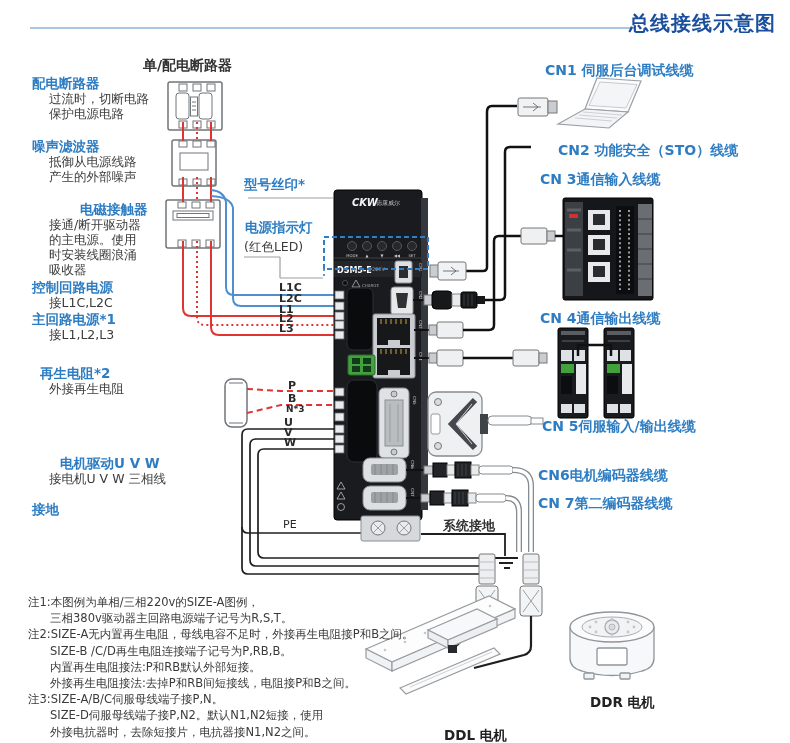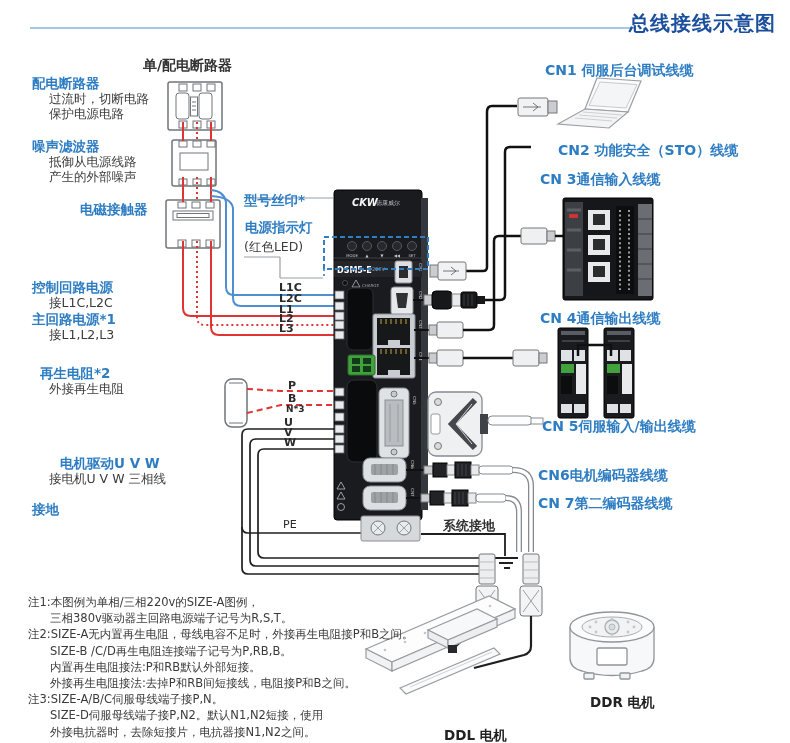--- a/index.html
+++ b/index.html
@@ -404,31 +404,35 @@
   <div class="lbl title" style="right:14px;top:10px;">总线接线示意图</div>
   <div class="lbl big" style="left:143px;top:57px;">单/配电断路器</div>
 
   <div class="lbl h-blue" style="left:32px;top:75px;">配电断路器</div>
   <div class="lbl desc" style="left:49px;top:91px;">过流时，切断电路
 保护电源电路</div>
   <div class="lbl h-blue" style="left:32px;top:138px;">噪声滤波器</div>
   <div class="lbl desc" style="left:49px;top:154px;">抵御从电源线路
 产生的外部噪声</div>
   <div class="lbl h-blue" style="left:32px;top:201px;margin-left:48px;">电磁接触器</div>
+  <div class="lbl desc" style="left:49px;top:217px;">接通/断开驱动器
+的主电源。使用
+时安装线圈浪涌
+吸收器</div>
   <div class="lbl h-blue" style="left:32px;top:279px;">控制回路电源</div>
   <div class="lbl desc" style="left:49px;top:295px;">接L1C,L2C</div>
   <div class="lbl h-blue" style="left:32px;top:311px;">主回路电源*1</div>
   <div class="lbl desc" style="left:49px;top:327px;">接L1,L2,L3</div>
   <div class="lbl h-blue" style="left:32px;top:365px;margin-left:8px;">再生电阻*2</div>
   <div class="lbl desc" style="left:49px;top:381px;">外接再生电阻</div>
   <div class="lbl h-blue" style="left:32px;top:455px;padding-left:28px;">电机驱动U V W</div>
   <div class="lbl desc" style="left:49px;top:471px;">接电机U V W 三相线</div>
   <div class="lbl h-blue" style="left:32px;top:501px;text-align:right;">接地</div>
 
-  <div class="lbl h-blue" style="left:244px;top:176px;margin-top:16px;">型号丝印*</div>
+  <div class="lbl h-blue" style="left:244px;top:176px;">型号丝印*</div>
   <div class="lbl h-blue" style="left:245px;top:219px;">电源指示灯</div>
   <div class="lbl desc" style="left:244px;top:239px;">(红色LED)</div>
   <div class="lbl sys-gnd" style="left:443px;top:517px;">系统接地</div>
   <div class="lbl wl-plain" style="left:283px;top:518px;">PE</div>
 
   <div class="lbl wl" style="left:279px;top:281px;">L1C</div>
   <div class="lbl wl" style="left:279px;top:292px;">L2C</div>
   <div class="lbl wl" style="left:279px;top:303px;">L1</div>
   <div class="lbl wl" style="left:279px;top:312px;">L2</div>
   <div class="lbl wl" style="left:279px;top:322px;">L3</div>

